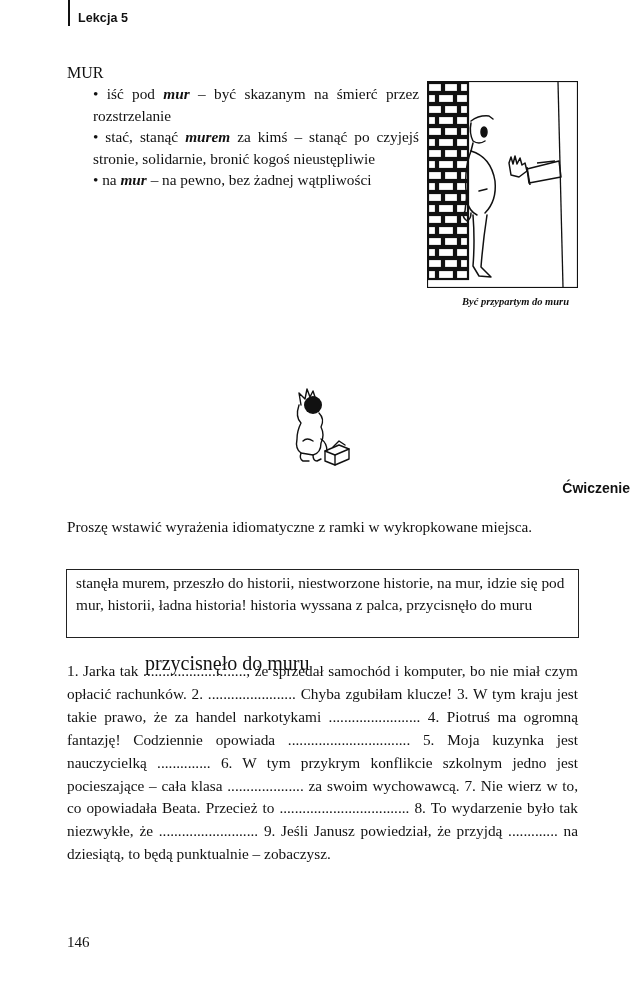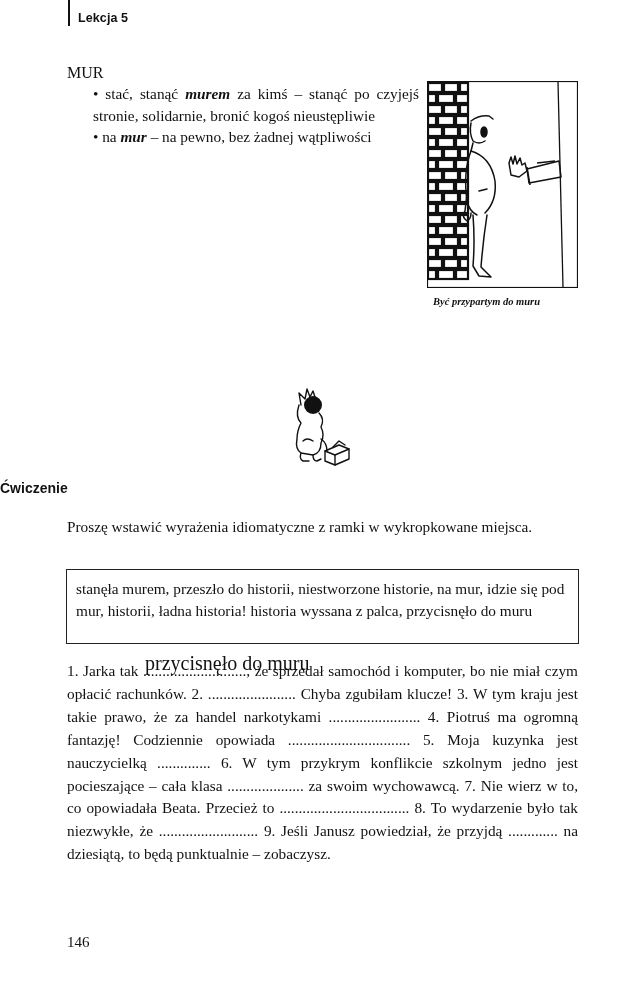--- a/index.html
+++ b/index.html
@@ -4,40 +4,41 @@
   <style>
     html, body { margin: 0; padding: 0; background: #ffffff; }
     body { width: 630px; height: 981px; position: relative; overflow: hidden; color: #111; font-family: "Liberation Serif", "DejaVu Serif", serif; }
     .header-bar { position: absolute; left: 68px; top: 0; width: 2px; height: 26px; background: #111; }
     .lesson-label { position: absolute; left: 78px; top: 11px; font-family: "Liberation Sans", "DejaVu Sans", sans-serif; font-weight: bold; font-size: 12.5px; letter-spacing: 0.1px; text-align: center; }
     .section-title { position: absolute; left: 67px; top: 64px; font-size: 16px; }
     .idioms { position: absolute; left: 93px; top: 83px; width: 326px; font-size: 15.3px; line-height: 21.6px; text-align: justify; }
     .idioms p { margin: 0; }
     .idioms b i, .idioms .kw { font-weight: bold; font-style: italic; }
     .illus { position: absolute; left: 427px; top: 81px; width: 151px; height: 207px; }
-    .illus-caption { position: absolute; left: 411px; top: 296px; width: 151px; text-align: center; font-style: italic; font-weight: bold; font-size: 10.5px; }
+    .illus-caption { position: absolute; left: 440px; top: 296px; width: 151px; text-align: center; font-style: italic; font-weight: bold; font-size: 10.5px; }
     .exercise-icon { position: absolute; left: 283px; top: 383px; width: 80px; height: 85px; }
-    .exercise-heading { position: absolute; left: 0; width: 630px; top: 480px; text-align: left; font-family: "Liberation Sans", "DejaVu Sans", sans-serif; font-weight: bold; font-size: 14px; }
+    .exercise-heading { position: absolute; left: 0; width: 630px; top: 480px; text-align: right; font-family: "Liberation Sans", "DejaVu Sans", sans-serif; font-weight: bold; font-size: 14px; }
     .instruction { position: absolute; left: 67px; top: 516px; width: 511px; font-size: 15.3px; line-height: 21.6px; text-align: justify; }
-    .word-box { position: absolute; left: 66px; top: 569px; width: 493px; height: 57px; border: 1.5px solid #222; padding: 8px 9px 8px 9px; font-size: 15.3px; line-height: 21.6px; }
+    .word-box { position: absolute; left: 66px; top: 569px; width: 493px; height: 57px; border: 1.5px solid #222; padding: 2px 9px 8px 9px; font-size: 15.3px; line-height: 21.6px; }
     .exercise-text { position: absolute; left: 67px; top: 660px; width: 511px; font-size: 15.3px; line-height: 22.9px; text-align: justify; }
     .exercise-text p { margin: 0; }
     .answer-wrap { position: relative; display: inline-block; }
     .answer-filled { position: absolute; left: 2px; top: -8px; font-size: 20px; white-space: nowrap; }
     .page-number { position: absolute; left: 67px; top: 934px; font-size: 15px; text-align: center; }
   </style>
 </head>
 <body>
 
 <div class="header-bar"></div>
 <div class="lesson-label">Lekcja 5</div>
 
 <div class="section-title">MUR</div>
 
 <div class="idioms">
+  <p><span>• iść pod </span><span class="kw">mur</span><span> – być skazanym na śmierć przez rozstrzelanie</span></p>
   <p><span>• stać, stanąć </span><span class="kw">murem</span><span> za kimś – stanąć po czyjejś stronie, solidarnie, bronić kogoś nieustępliwie</span></p>
   <p><span>• na </span><span class="kw">mur</span><span> – na pewno, bez żadnej wątpliwości</span></p>
 </div>
 
 <div class="illus">
   <svg width="151" height="207" viewBox="0 0 151 207" xmlns="http://www.w3.org/2000/svg">
     <rect x="0.5" y="0.5" width="150" height="206" fill="#fff" stroke="#111" stroke-width="1.2"></rect>
 
     <g fill="#fff" stroke="#111" stroke-width="2.2">
       <rect x="1" y="2" width="14" height="9"></rect>

